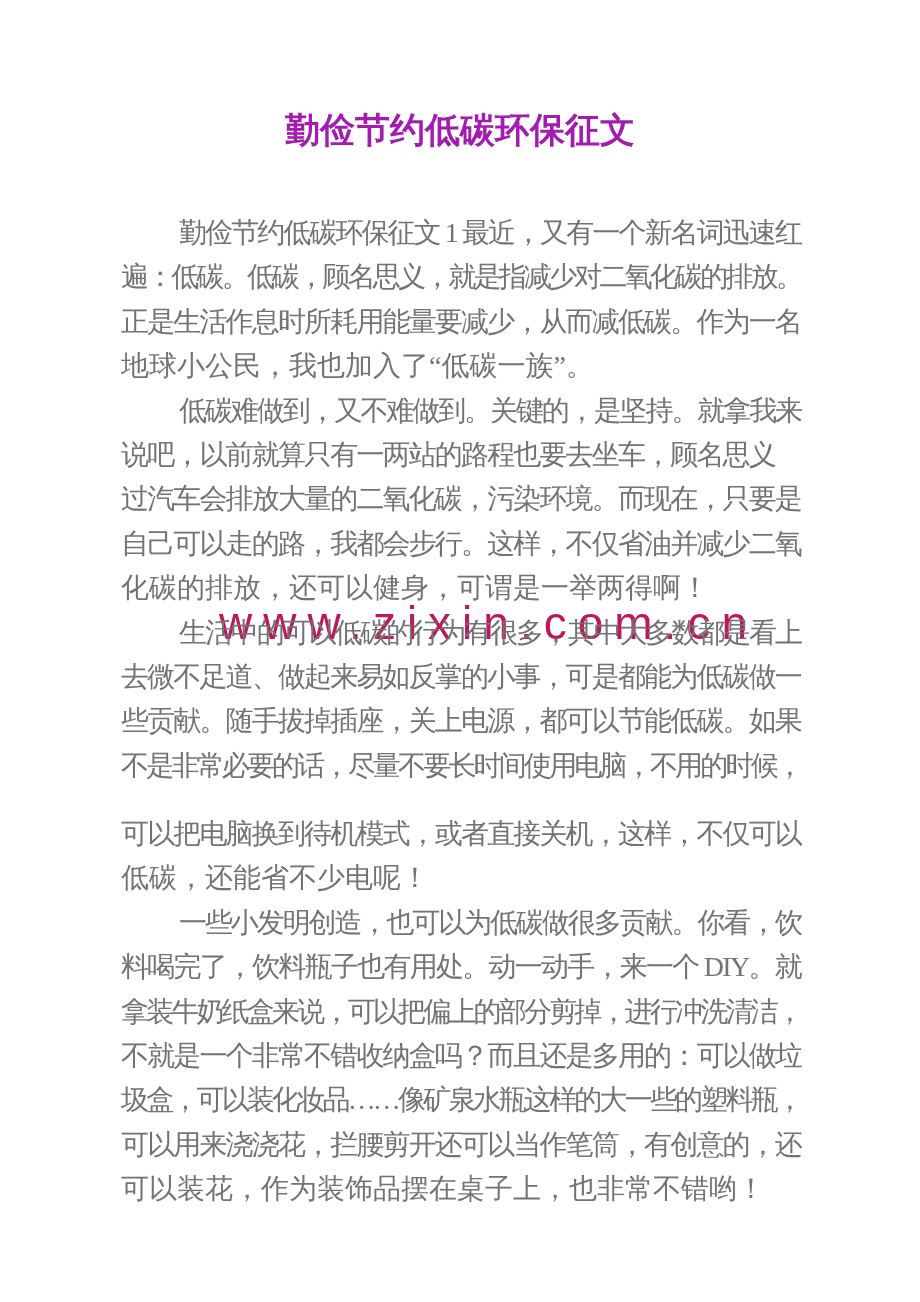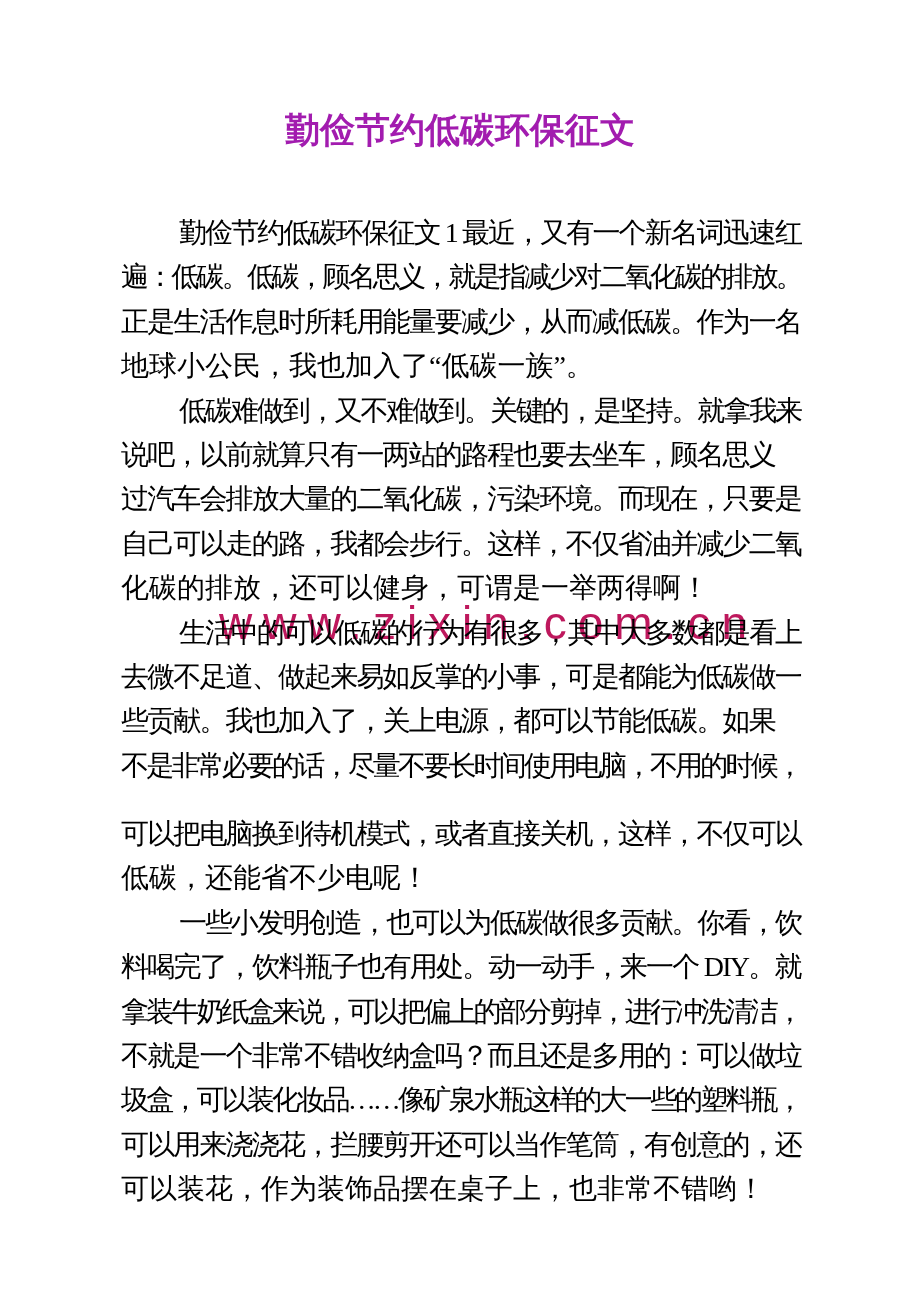--- a/index.html
+++ b/index.html
@@ -41,21 +41,21 @@
     color: #a21caf;
     z-index: 1;
   }
   .doc-body {
     position: absolute;
     left: 121px;
     top: 211px;
     width: 680px;
     font-size: 28px;
     line-height: 44.4px;
-    color: #000000;
+    color: #737373;
     z-index: 1;
   }
   .line {
     white-space: nowrap;
     text-align: left;
     height: 44.4px;
   }
   .line.first {
     text-indent: 58px;
   }
@@ -71,25 +71,25 @@
       <div class="line" style="letter-spacing: -2.81481px;">遍：低碳。低碳，顾名思义，就是指减少对二氧化碳的排放。</div>
       <div class="line" style="letter-spacing: -1.84615px;">正是生活作息时所耗用能量要减少，从而减低碳。作为一名</div>
       <div class="line last">地球小公民，我也加入了“低碳一族”。</div>
       <div class="line first" style="letter-spacing: -2.08333px;">低碳难做到，又不难做到。关键的，是坚持。就拿我来</div>
       <div class="line" style="letter-spacing: -1.84615px;">说吧，以前就算只有一两站的路程也要去坐车，顾名思义</div>
       <div class="line" style="letter-spacing: -1.84615px;">过汽车会排放大量的二氧化碳，污染环境。而现在，只要是</div>
       <div class="line" style="letter-spacing: -1.84615px;">自己可以走的路，我都会步行。这样，不仅省油并减少二氧</div>
       <div class="line last">化碳的排放，还可以健身，可谓是一举两得啊！</div>
       <div class="line first" style="letter-spacing: -2.08333px;">生活中的可以低碳的行为有很多，其中大多数都是看上</div>
       <div class="line" style="letter-spacing: -1.84615px;">去微不足道、做起来易如反掌的小事，可是都能为低碳做一</div>
-      <div class="line" style="letter-spacing: -1.84615px;">些贡献。我也加入了，关上电源，都可以节能低碳。如果</div>
+      <div class="line" style="letter-spacing: -1.84615px;">些贡献。随手拔掉插座，关上电源，都可以节能低碳。如果</div>
       <div class="line" style="letter-spacing: -2.81481px;">不是非常必要的话，尽量不要长时间使用电脑，不用的时候，</div>
       <div class="line" style="letter-spacing: -1.84615px; margin-top: 24px;">可以把电脑换到待机模式，或者直接关机，这样，不仅可以</div>
       <div class="line last">低碳，还能省不少电呢！</div>
       <div class="line first" style="letter-spacing: -2.08333px;">一些小发明创造，也可以为低碳做很多贡献。你看，饮</div>
-      <div class="line" style="letter-spacing: -1.75px;">料喝完了，饮料瓶子也有用处。动一动手，来一个 DIY。就</div>
+      <div class="line" style="letter-spacing: -1.75px; text-align: center;">料喝完了，饮料瓶子也有用处。动一动手，来一个 DIY。就</div>
       <div class="line" style="letter-spacing: -2.81481px;">拿装牛奶纸盒来说，可以把偏上的部分剪掉，进行冲洗清洁，</div>
       <div class="line" style="letter-spacing: -1.84615px;">不就是一个非常不错收纳盒吗？而且还是多用的：可以做垃</div>
       <div class="line" style="letter-spacing: -2.81481px;">圾盒，可以装化妆品……像矿泉水瓶这样的大一些的塑料瓶，</div>
       <div class="line" style="letter-spacing: -1.84615px;">可以用来浇浇花，拦腰剪开还可以当作笔筒，有创意的，还</div>
       <div class="line last">可以装花，作为装饰品摆在桌子上，也非常不错哟！</div>
     </div>
 </div>
 
 </body></html>

